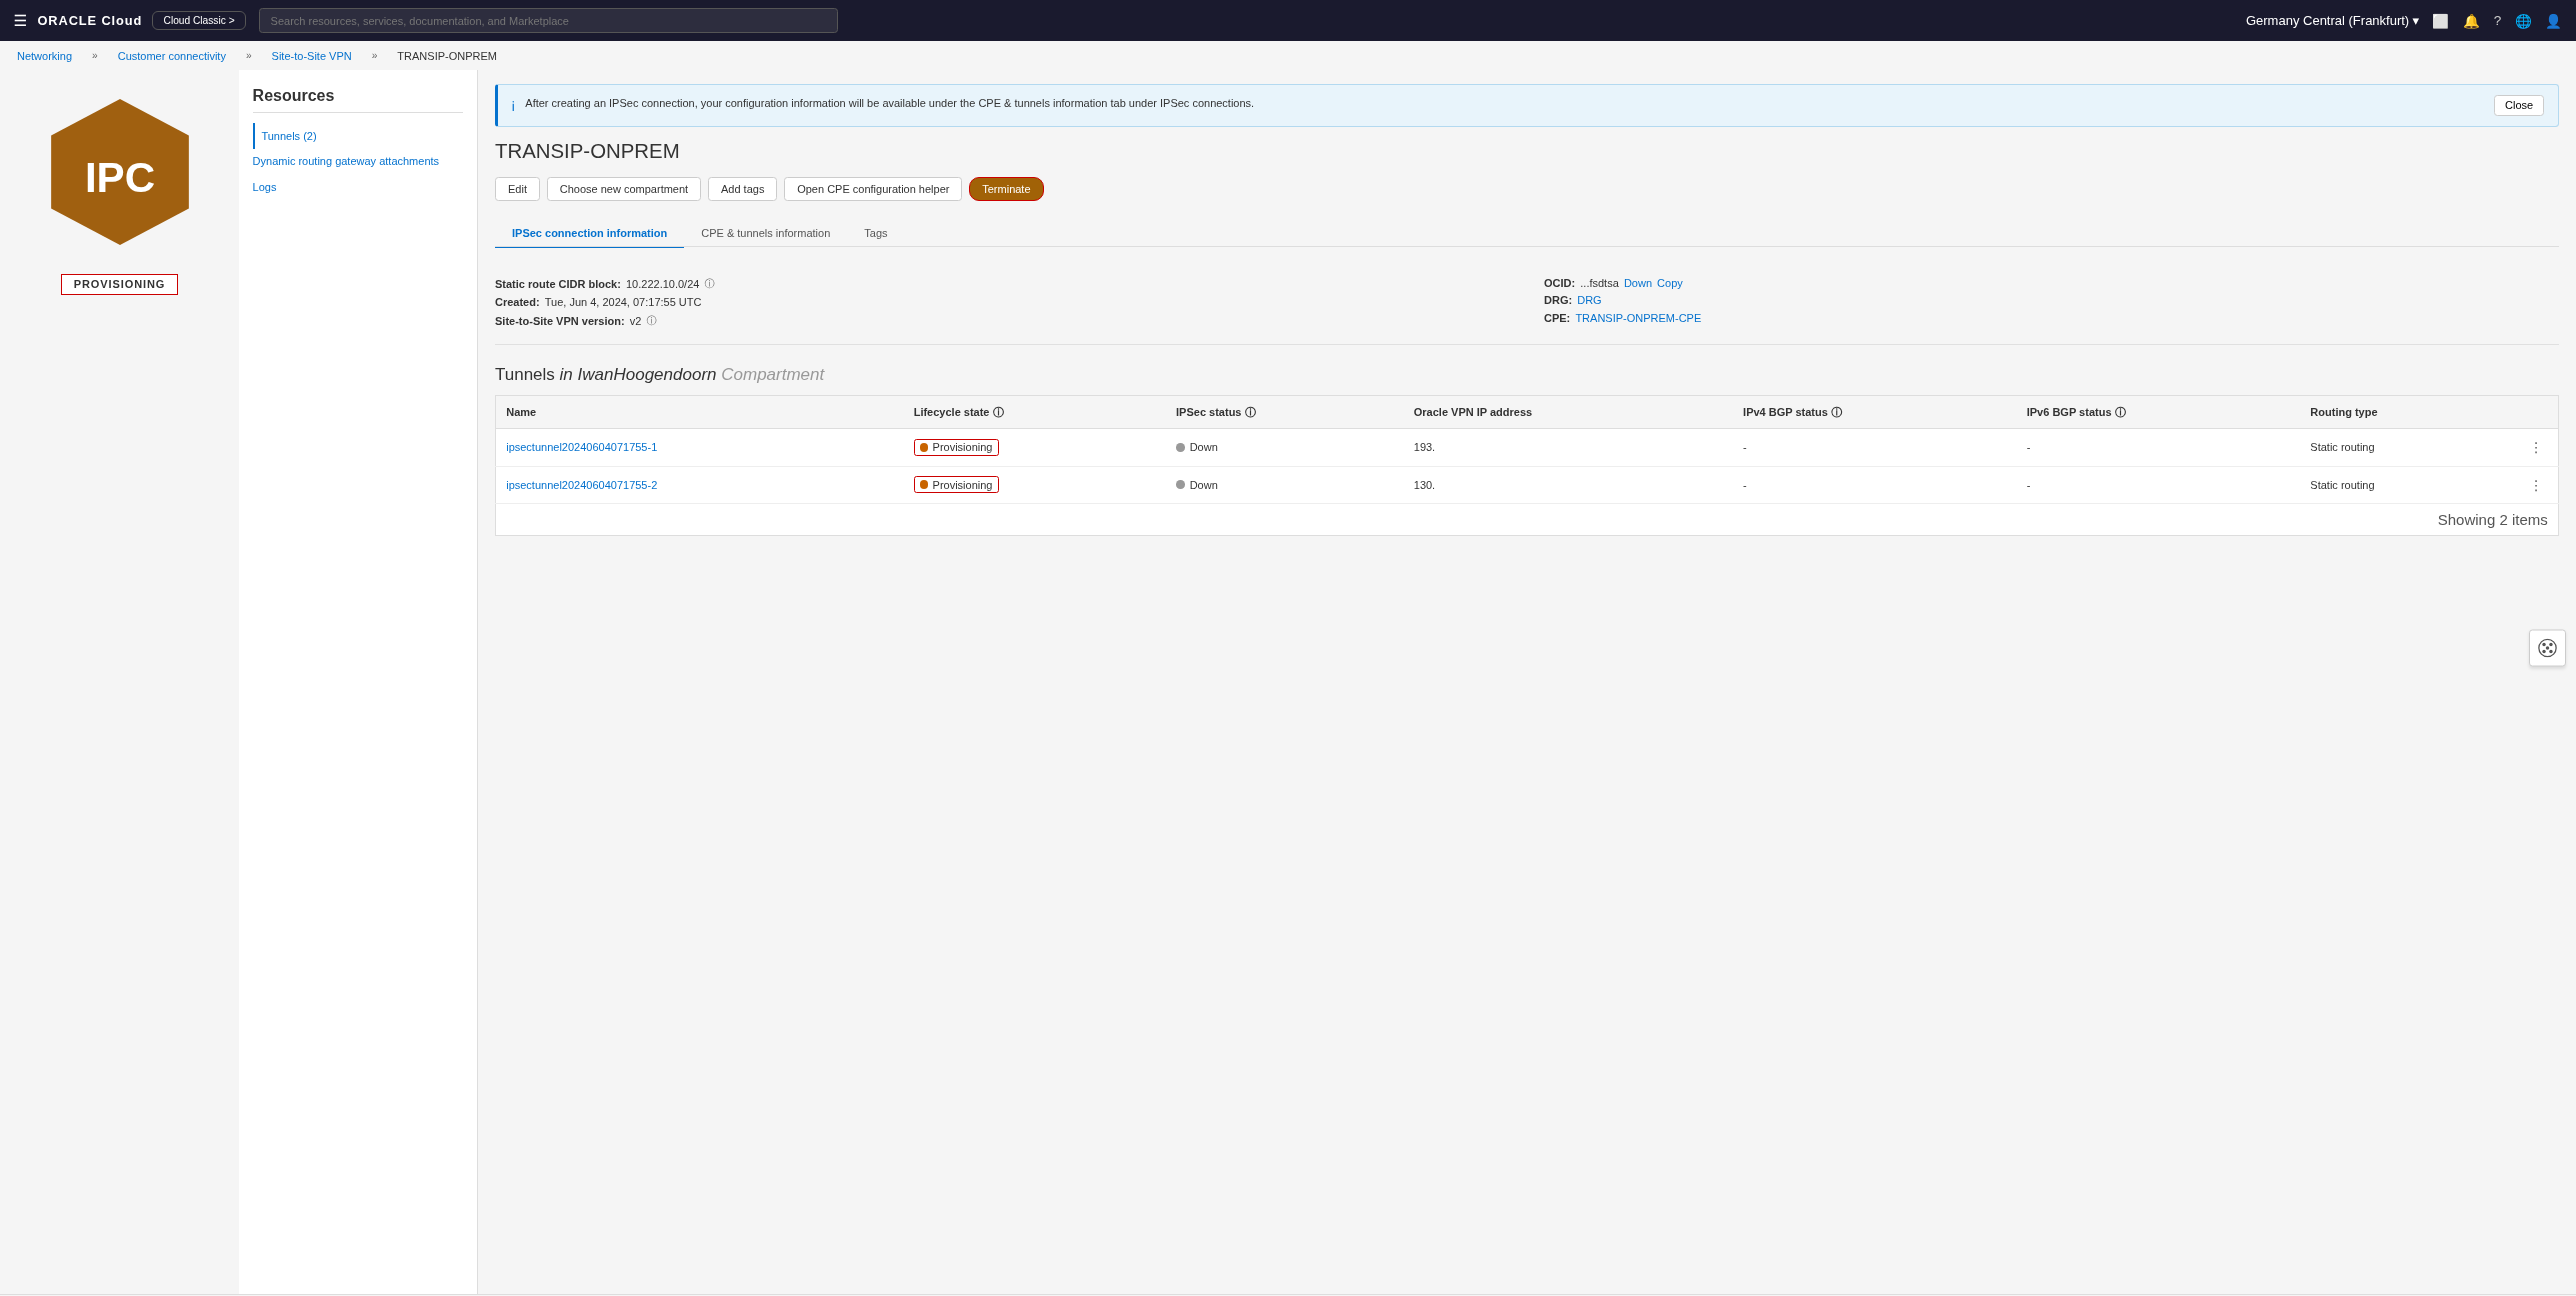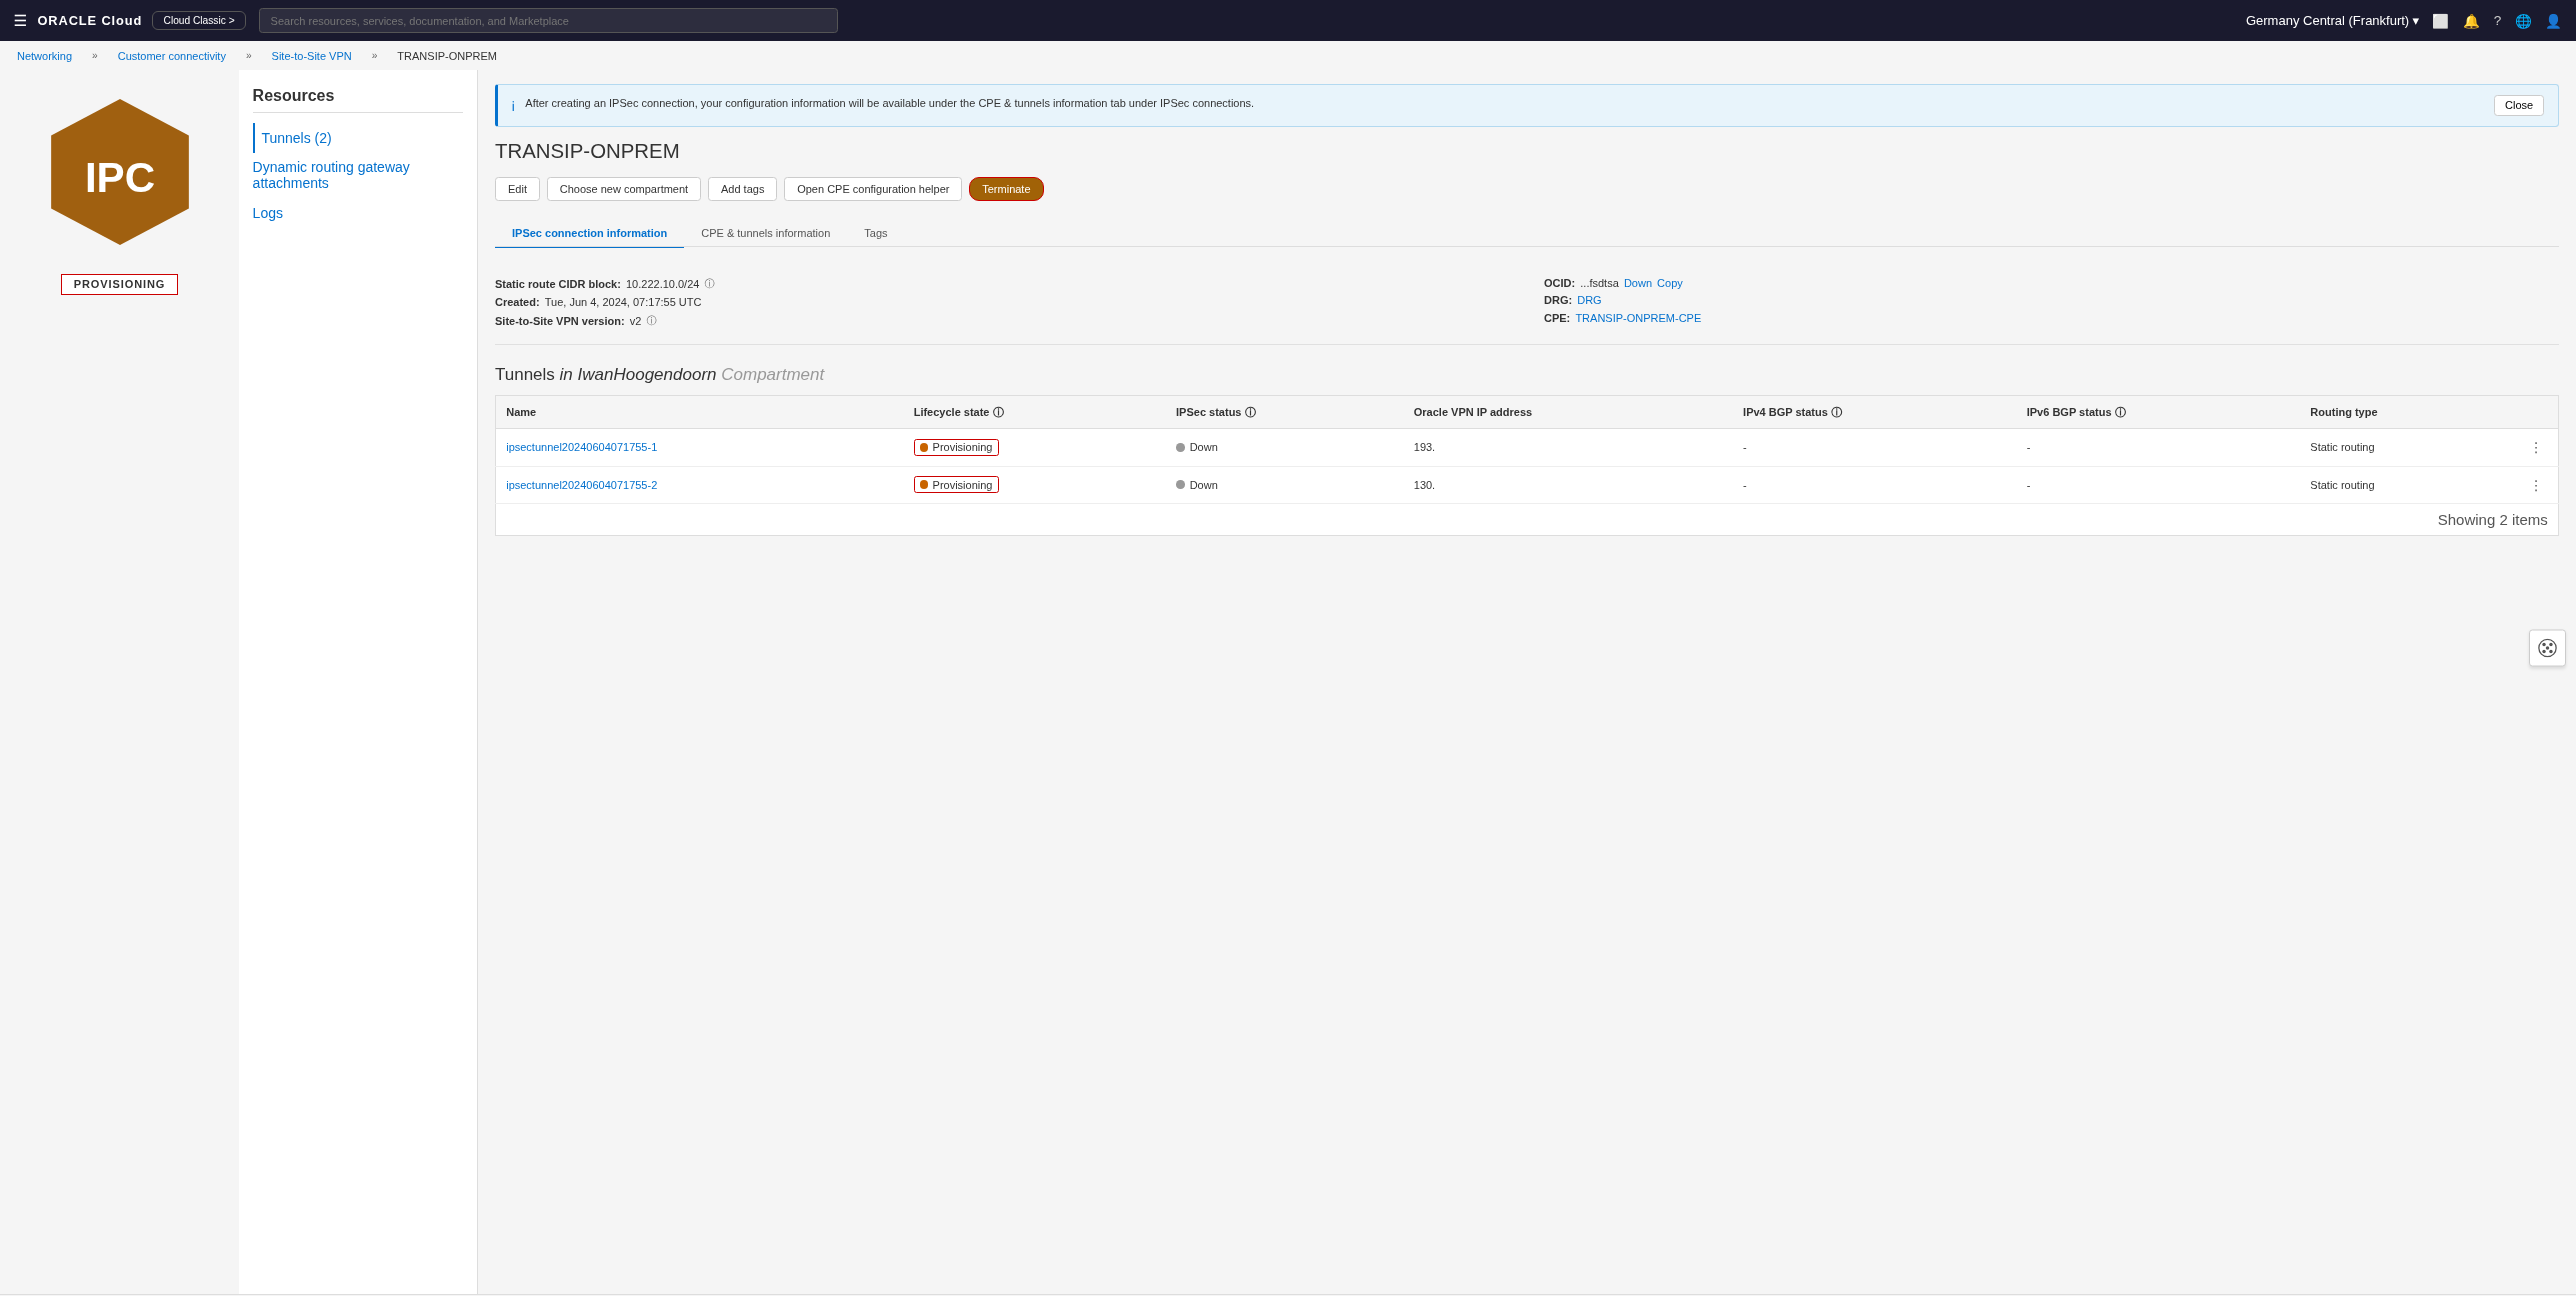--- a/index.html
+++ b/index.html
@@ -273,21 +273,21 @@
     .resources-title {
       font-size: 16px;
       font-weight: 600;
       color: #333;
       margin-bottom: 10.2px;
       padding-bottom: 6.8px;
       border-bottom: 1.7px solid #ddd;
     }
     .resource-item {
       padding: 6.8px 0;
-      font-size: 14px;
+      font-size: 11px;
     }
     .resource-item a {
       color: #0572ce;
       text-decoration: none;
     }
     .resource-item.active {
       border-left: 2.6px solid #0572ce;
       padding-left: 6.8px;
     }
 

